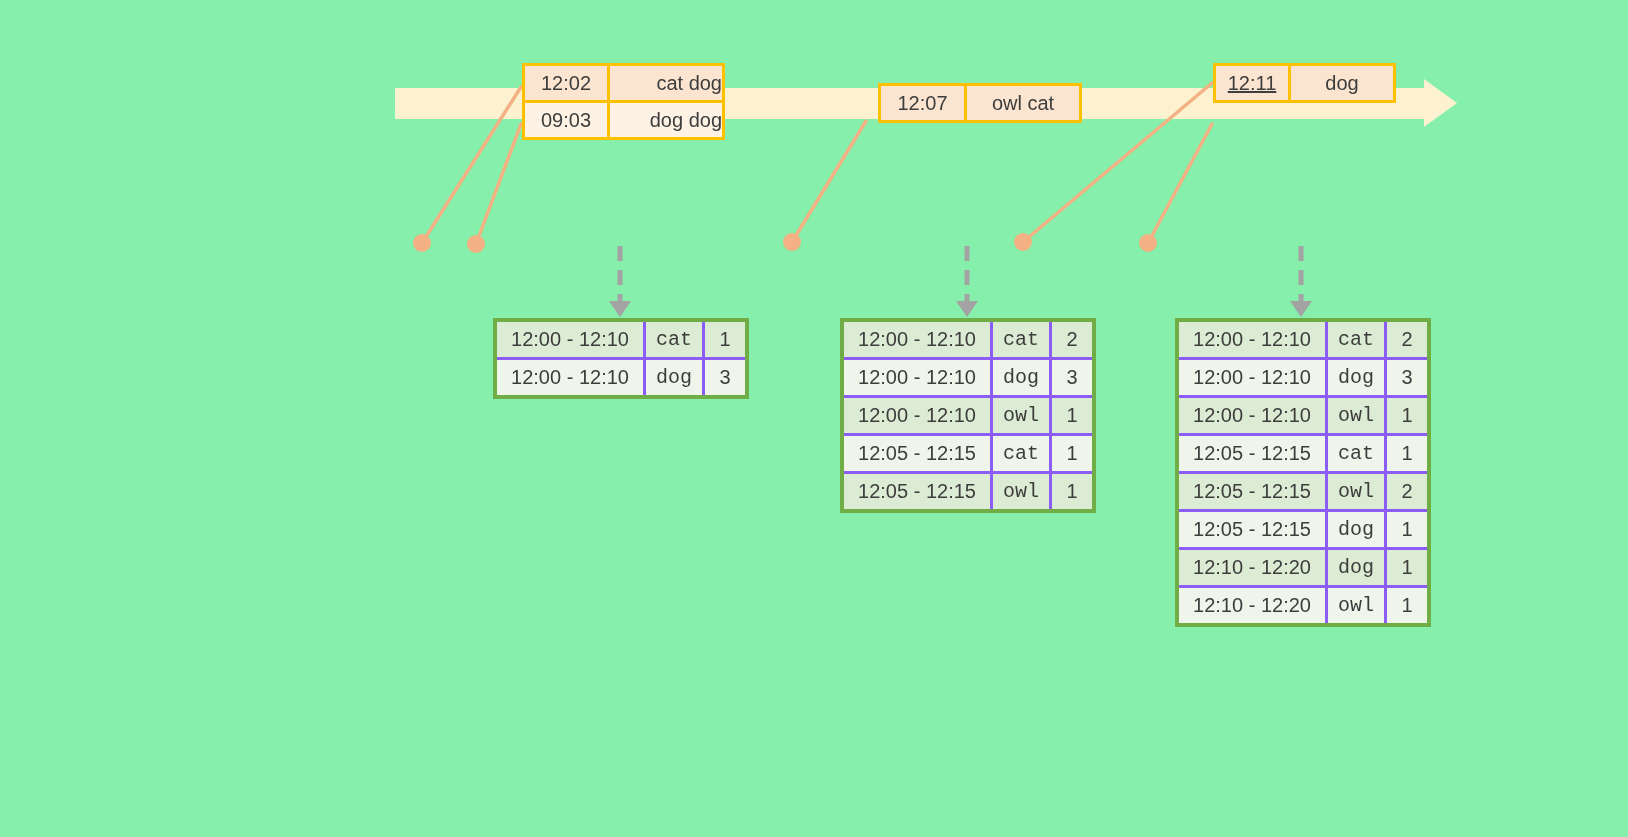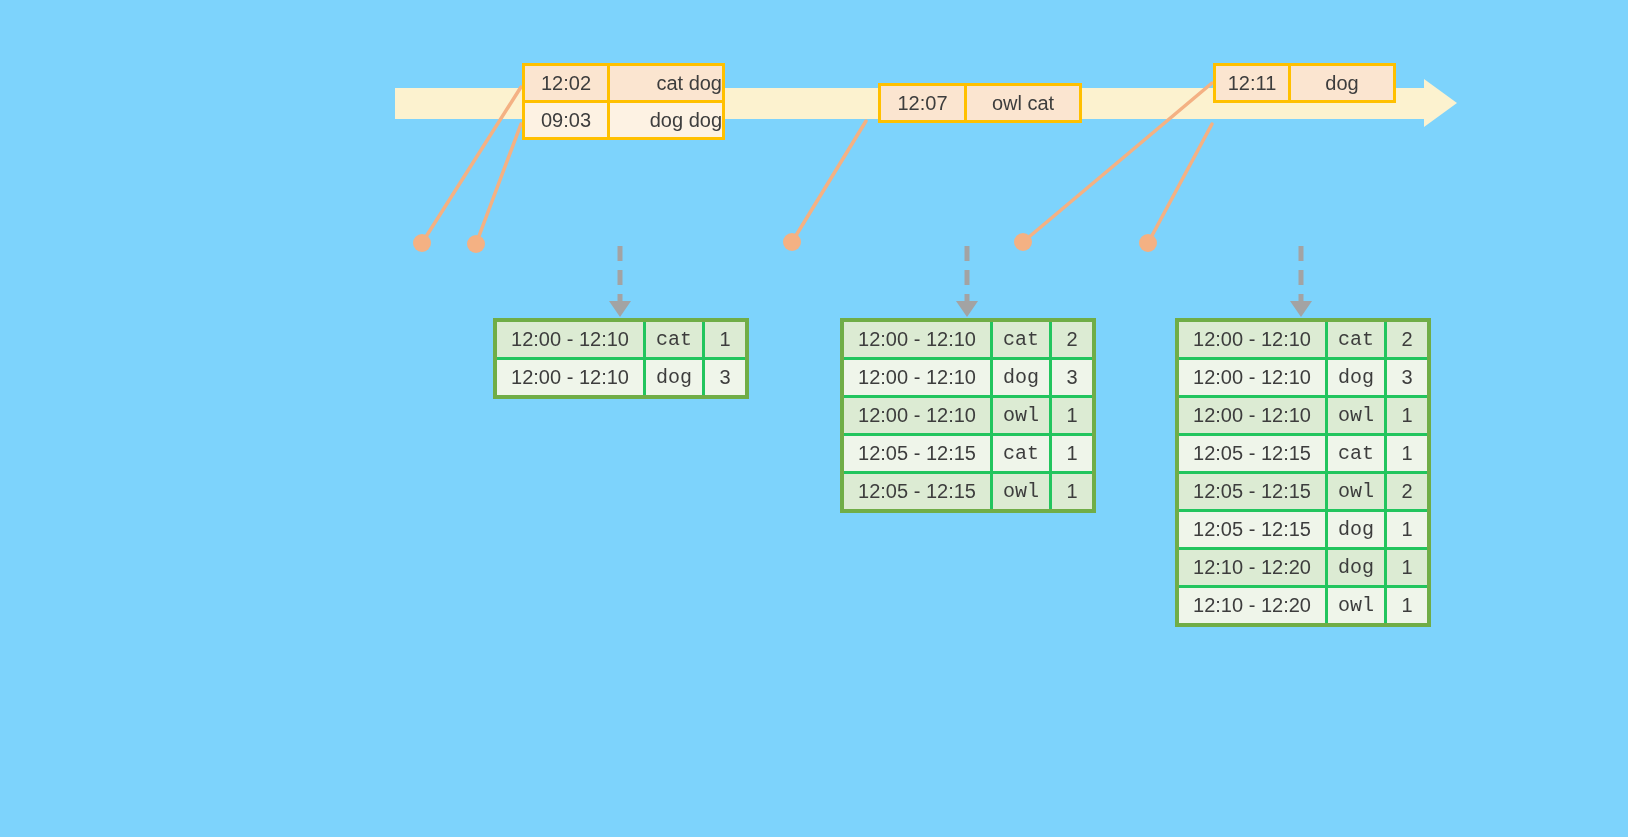--- a/index.html
+++ b/index.html
@@ -1,43 +1,43 @@
 <!DOCTYPE html>
 <html><head>
 <meta charset="utf-8">
 <style>
   html,body{margin:0;padding:0;background:#000;}
   #canvas{
-    position:relative;width:1628px;height:837px;background:#7dd3fc;overflow:hidden;
+    position:relative;width:1628px;height:837px;background:#86efac;overflow:hidden;
     font-family:"Liberation Sans","DejaVu Sans",sans-serif;color:#3d3d3d;
   }
   
   .band{position:absolute;left:395px;top:88px;width:1029px;height:31px;background:#fcf2cf;}
   .band-head{
     position:absolute;left:1424px;top:79px;width:0;height:0;
     border-left:33px solid #fcf2cf;border-top:24px solid transparent;border-bottom:24px solid transparent;
   }
   
   svg.overlay{position:absolute;left:0;top:0;}
   
   table{border-collapse:collapse;position:absolute;table-layout:fixed;}
   table td{text-align:center;vertical-align:middle;font-size:20px;padding:0;overflow:hidden;white-space:nowrap;}
   .etable{border:3px solid #ffc000;}
   .etable td{border:3px solid #ffc000;height:34px;}
   .etable tr:nth-child(odd) td{background:#fbe5d0;}
   .etable tr:nth-child(even) td{background:#fdf2e3;}
   #et1 .t{width:82px;} #et1 .w{width:112px;text-align:right;}
   #et2 .t{width:83px;} #et2 .w{width:112px;}
-  #et3 .t{width:72px;} #et3 .w{width:102px;}
+  #et3 .t{width:72px;text-decoration:underline;} #et3 .w{width:102px;}
   #et1{left:522px;top:63px;}
   #et2{left:878px;top:83px;}
   #et3{left:1213px;top:63px;}
   
   .rtable{border:4px solid #70ad47;}
-  .rtable td{border:3px solid #22c55e;height:35px;}
+  .rtable td{border:3px solid #8b5cf6;height:35px;}
   .rtable tr:nth-child(odd) td{background:#dcebd3;}
   .rtable tr:nth-child(even) td{background:#eff5ea;}
   .rtable .c-win{width:146px;}
   .rtable .c-word{width:56px;font-family:Liberation Mono, monospace;}
   .rtable .c-count{width:40px;}
   #rtA{left:493px;top:318px;}
   #rtB{left:840px;top:318px;}
   #rtC{left:1175px;top:318px;}
 </style>
 </head>

